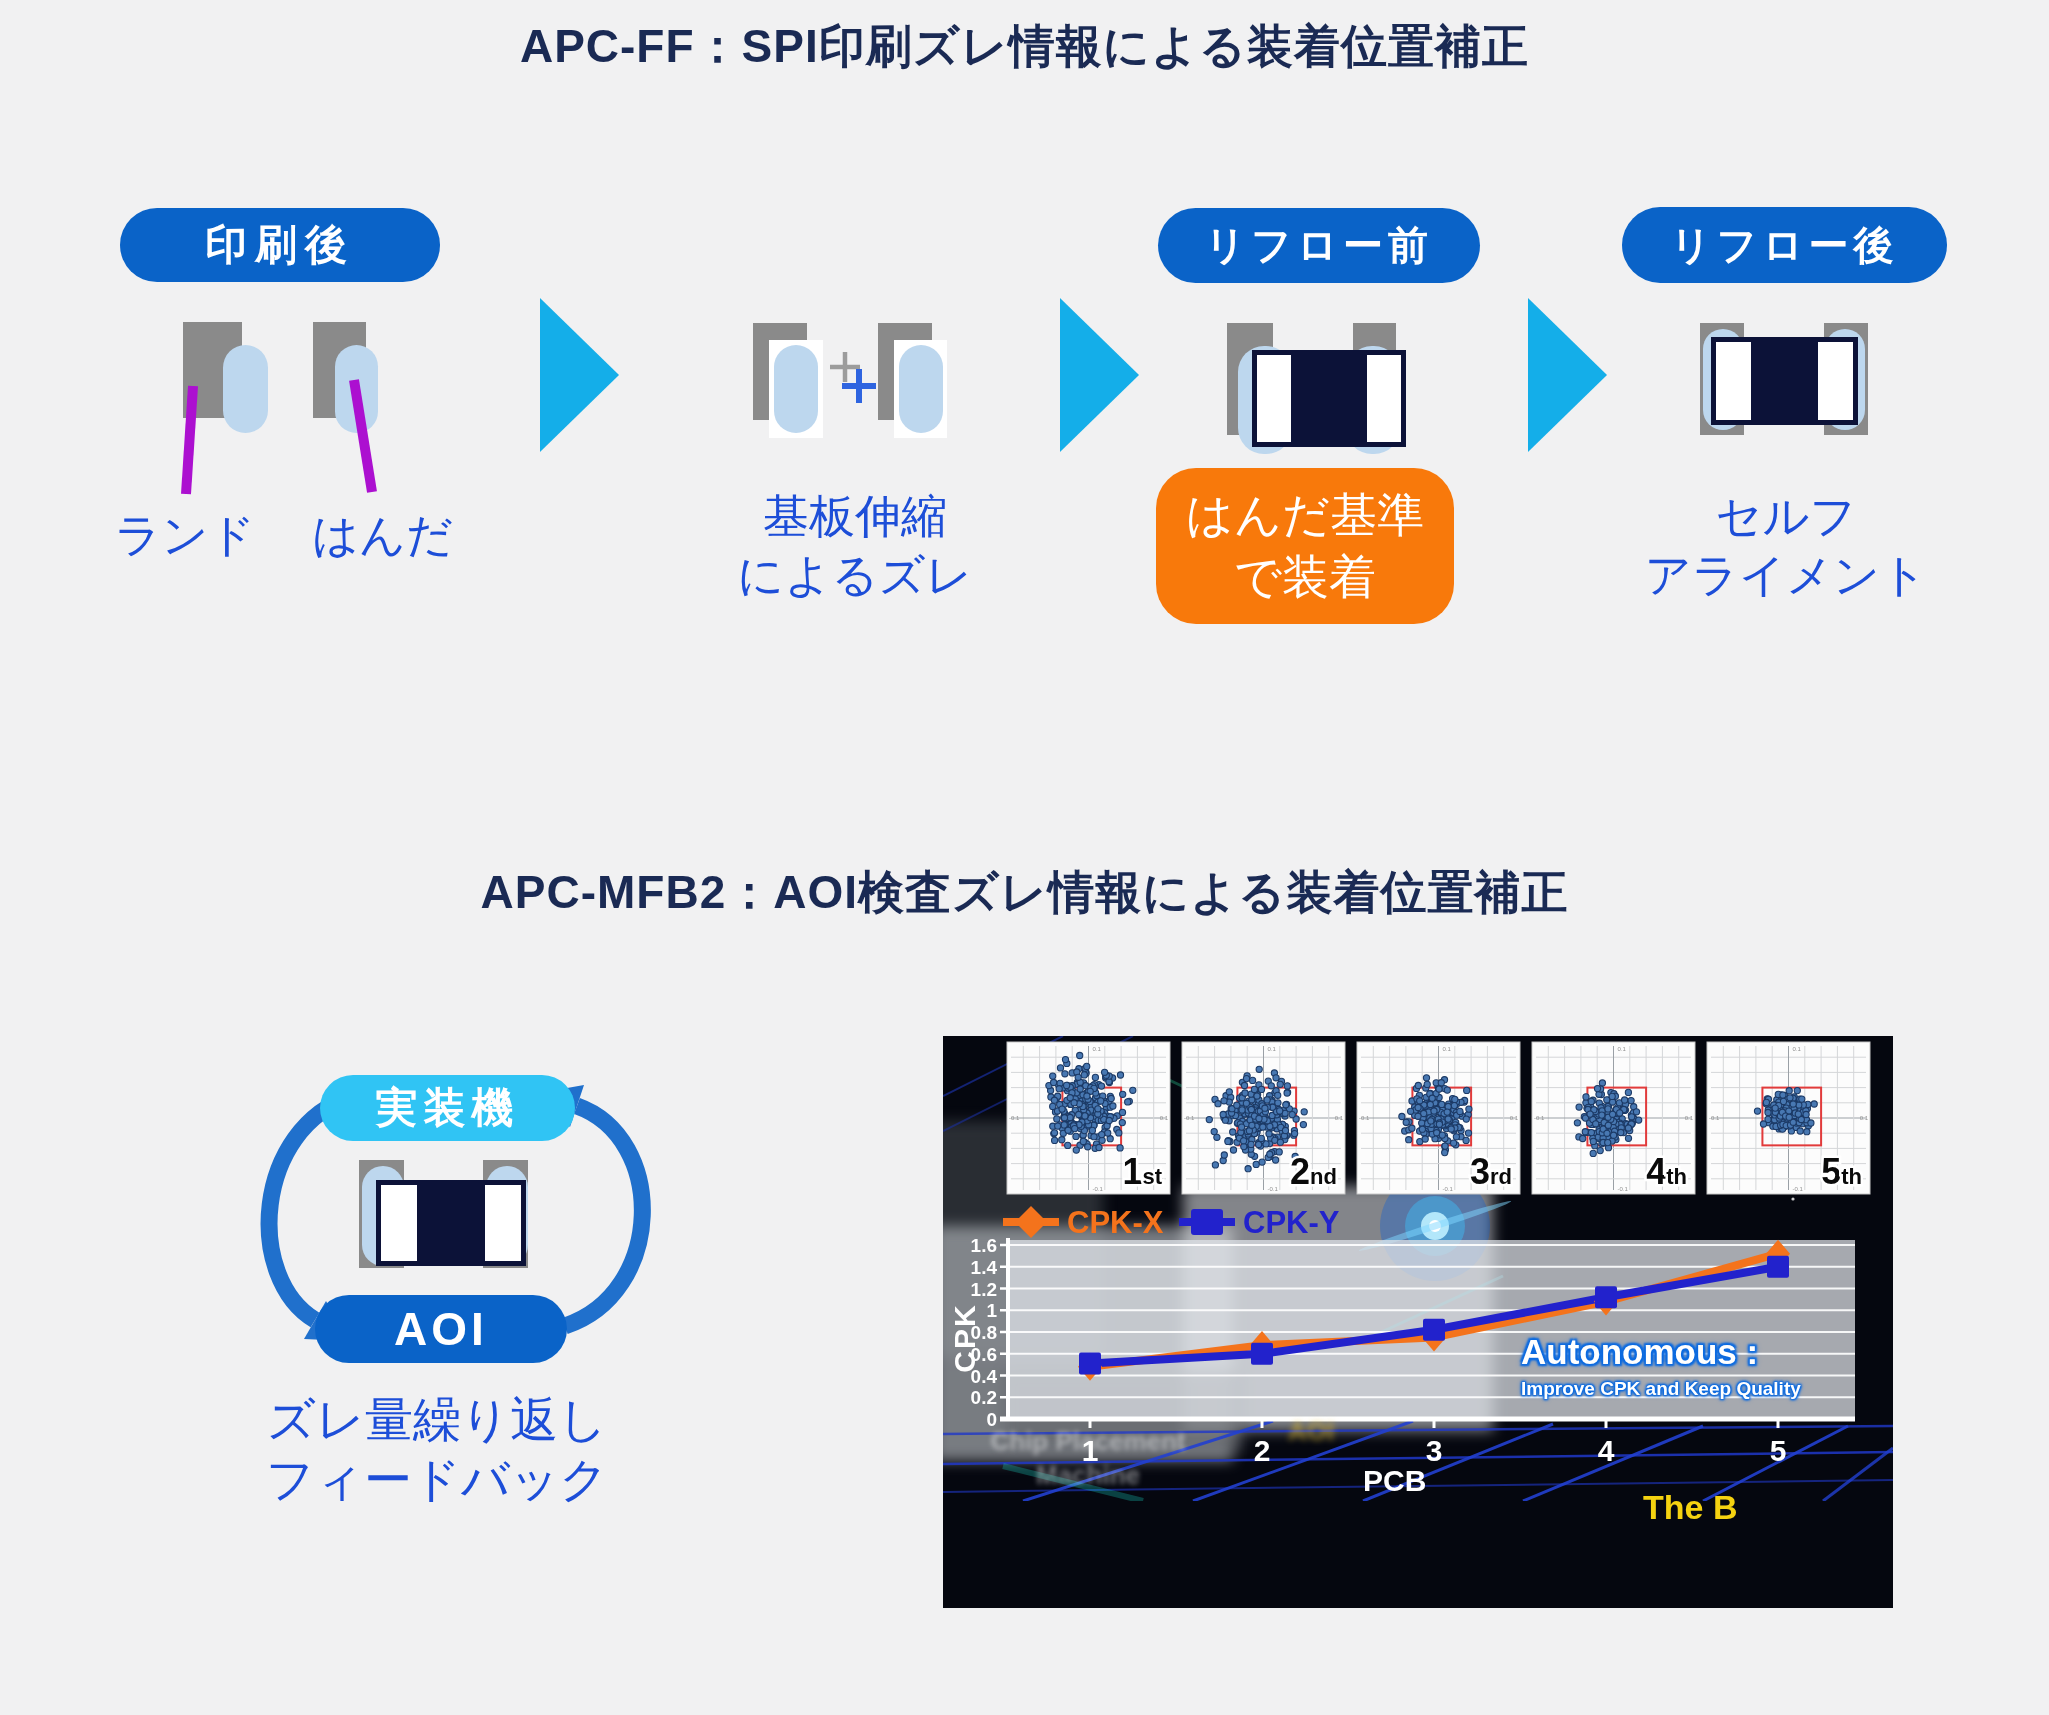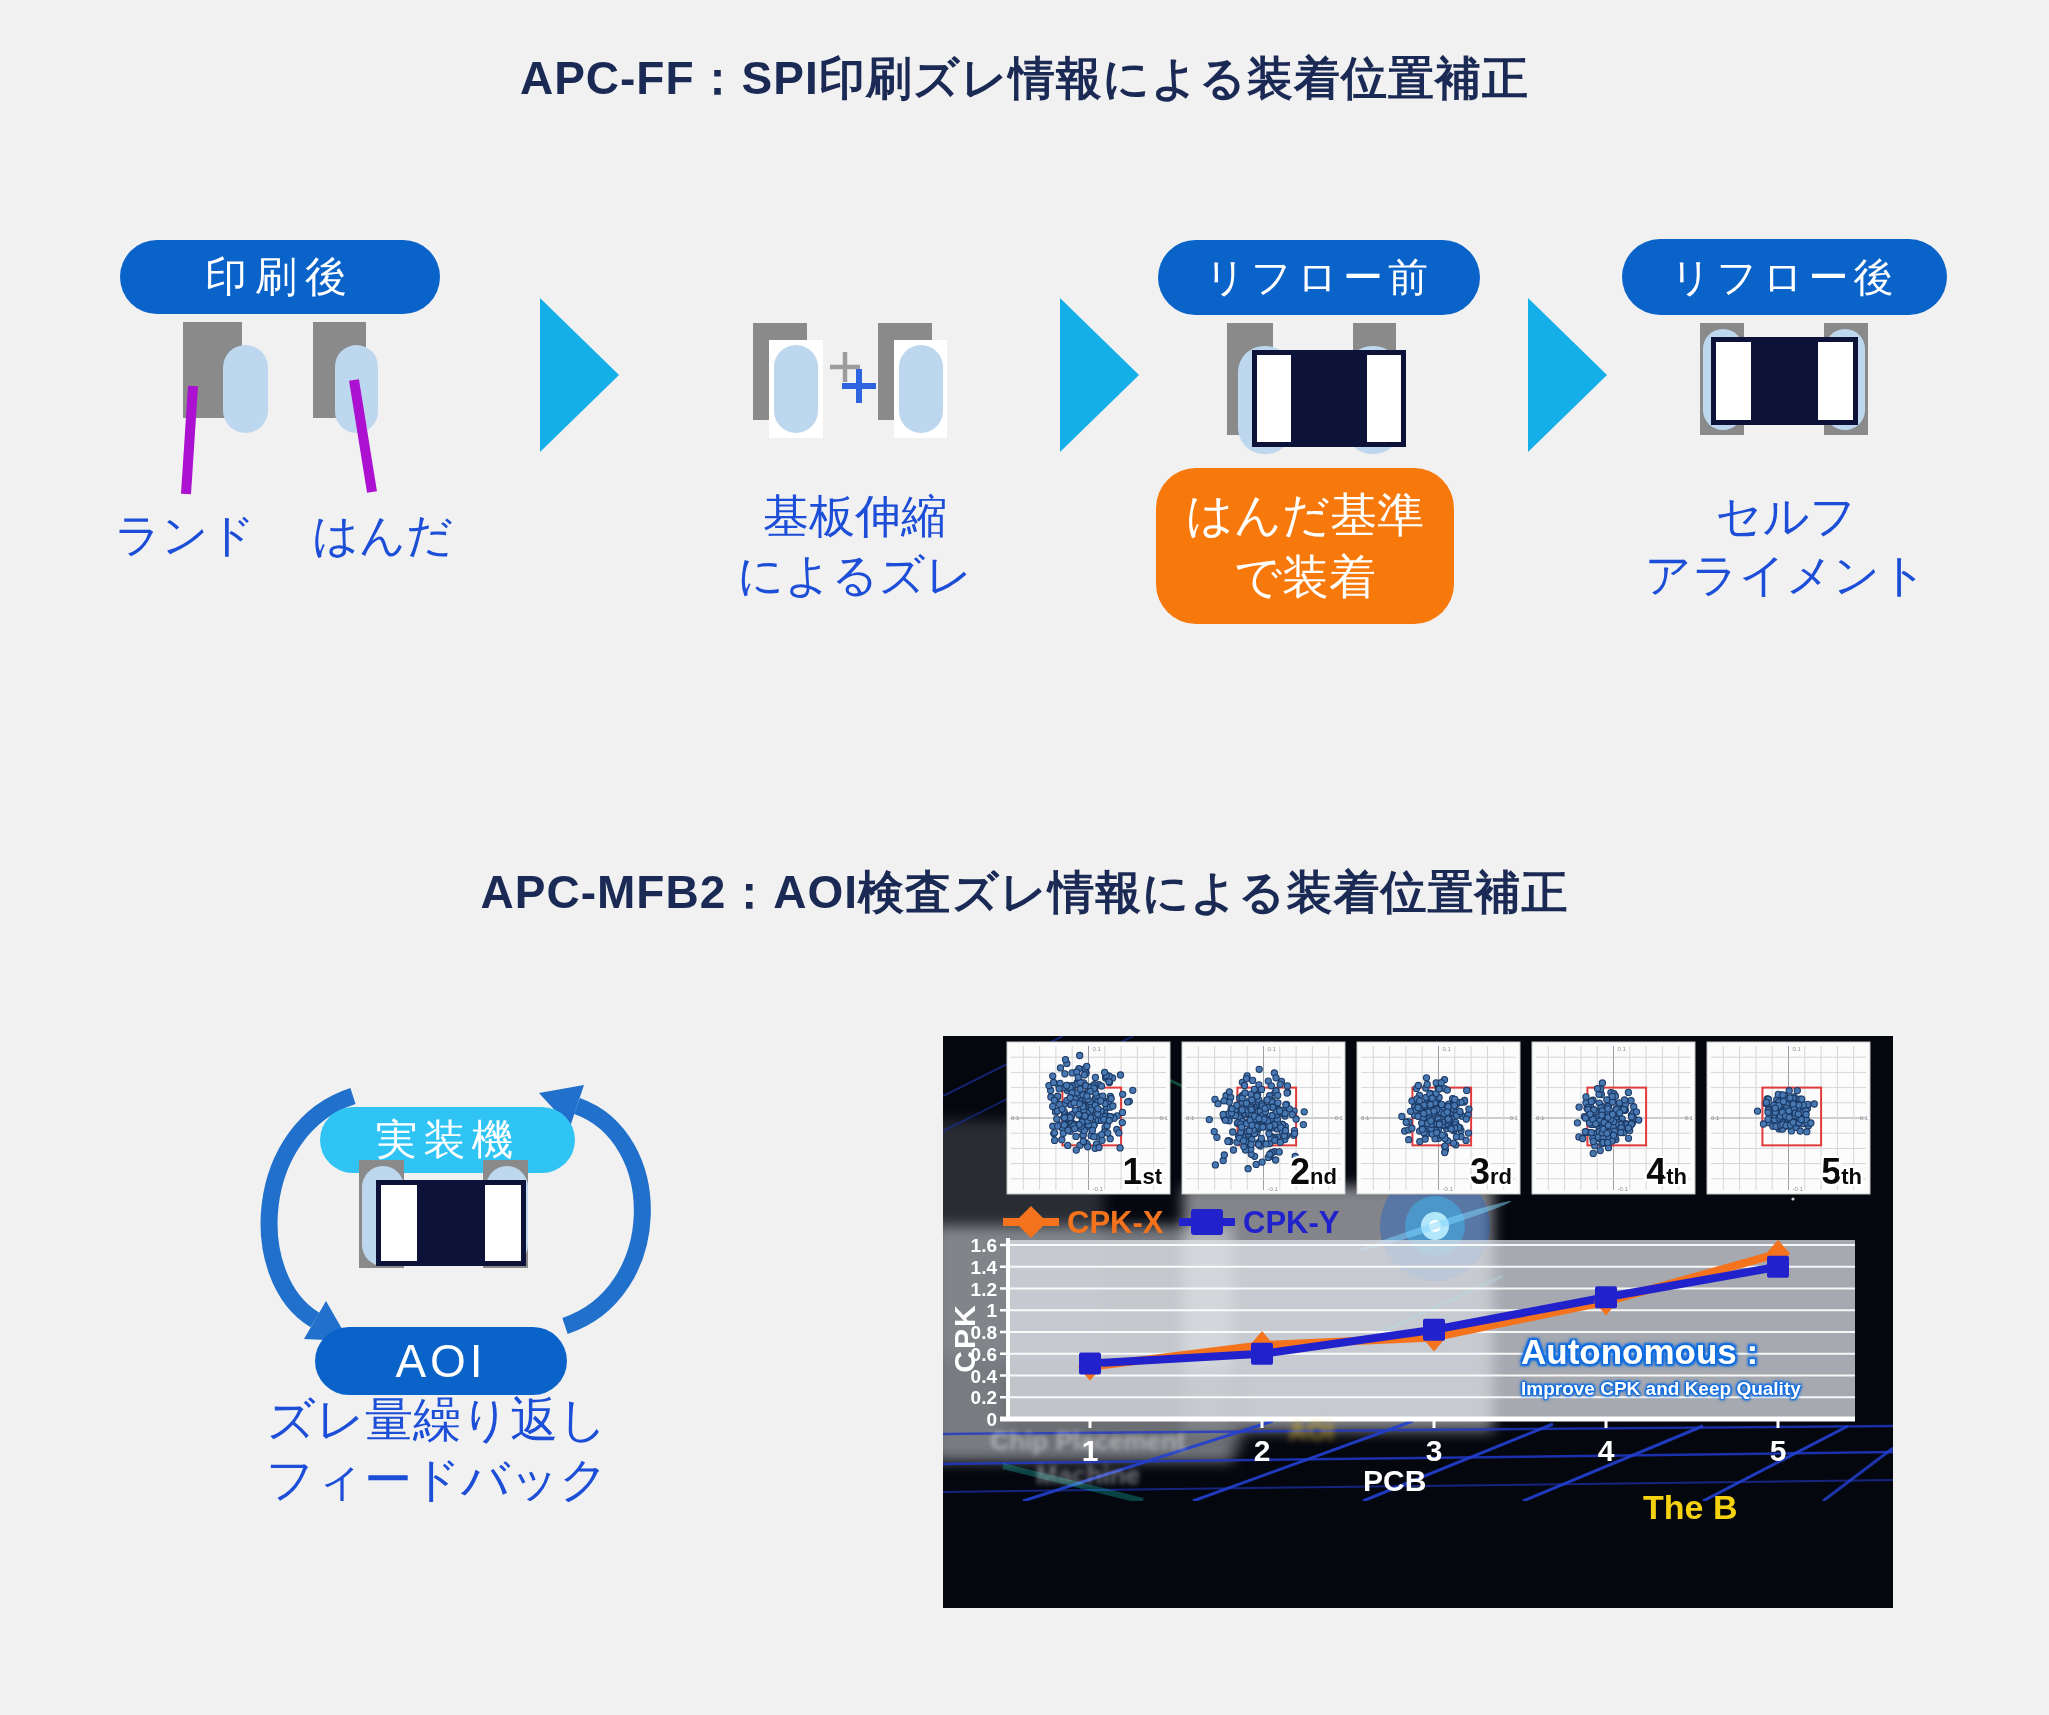--- a/index.html
+++ b/index.html
@@ -1,20 +1,20 @@
 <!DOCTYPE html>
 <html><head>
 <meta charset="utf-8">
 <style>
   html,body{margin:0;padding:0;background:#F1F1F2;}
   body{font-family:"Liberation Sans","DejaVu Sans",sans-serif;}
   #stage{position:relative;width:2049px;height:1715px;background:#F1F1F2;overflow:hidden;}
   .abs{position:absolute;}
   .title{position:absolute;width:100%;text-align:center;font-weight:bold;color:#1A2A54;font-size:46px;letter-spacing:1px;}
-  .pill{position:absolute;display:flex;align-items:center;justify-content:center;color:#fff;font-weight:400;border-radius:999px;background:#0A63C8;margin-top:32px;}
+  .pill{position:absolute;display:flex;align-items:center;justify-content:center;color:#fff;font-weight:700;border-radius:999px;background:#0A63C8;}
   .tri{position:absolute;width:0;height:0;border-top:77px solid transparent;border-bottom:77px solid transparent;border-left:79px solid #14AEE9;}
   .land{position:absolute;background:#8A8A8A;}
   .solder{position:absolute;background:#BDD7EE;border-radius:26px;}
   .whitepad{position:absolute;background:#FFFFFF;}
   .chip{position:absolute;background:#0C1238;}
   .chip .cap{position:absolute;top:5px;bottom:5px;width:34px;background:#FFFFFF;}
   .chip .cap.l{left:5px}
   .chip .cap.r{right:5px}
   .cap-text{position:absolute;color:#1d4ed8;text-align:center;font-weight:400;font-size:46px;line-height:59px;}
   .badge{position:absolute;background:#F8790B;border-radius:40px;color:#fff;text-align:center;
@@ -29,21 +29,21 @@
   .auto2{font-size:19px;text-shadow:0 0 3px #0D6BE0,0 0 5px #0D6BE0,1px 1px 2px #0D6BE0,-1px -1px 2px #0D6BE0,1px -1px 2px #0D6BE0,-1px 1px 2px #0D6BE0;}
   .faint{color:rgba(255,255,255,0.45);filter:blur(2.5px);font-size:26px;text-align:center;line-height:34px;}
   .faint-y{color:rgba(238,196,40,0.55);filter:blur(3px);font-size:26px;}
   .corner-y{color:#F5D210;font-size:34px;}
 </style>
 </head>
 <body>
 
 <div id="stage">
 
-  <div class="title" style="top:16px;margin-top:32px;">APC-FF：SPI印刷ズレ情報による装着位置補正</div>
+  <div class="title" style="top:16px;">APC-FF：SPI印刷ズレ情報による装着位置補正</div>
 
   <div class="pill" style="left:120px;top:208px;width:320px;height:74px;font-size:42px;letter-spacing:8px;">印刷後</div>
   <div class="pill" style="left:1622px;top:207px;width:325px;height:76px;font-size:40px;letter-spacing:5px;">リフロー後</div>
   <div class="pill" style="left:1158px;top:208px;width:322px;height:75px;font-size:40px;letter-spacing:5px;">リフロー前</div>
 
   <div class="land" style="left:183px;top:322px;width:59px;height:96px;"></div>
   <div class="solder" style="left:223px;top:345px;width:45px;height:88px;border-radius:23px;"></div>
   <div class="land" style="left:313px;top:322px;width:53px;height:96px;"></div>
   <div class="solder" style="left:335px;top:345px;width:43px;height:88px;border-radius:22px;"></div>
 

